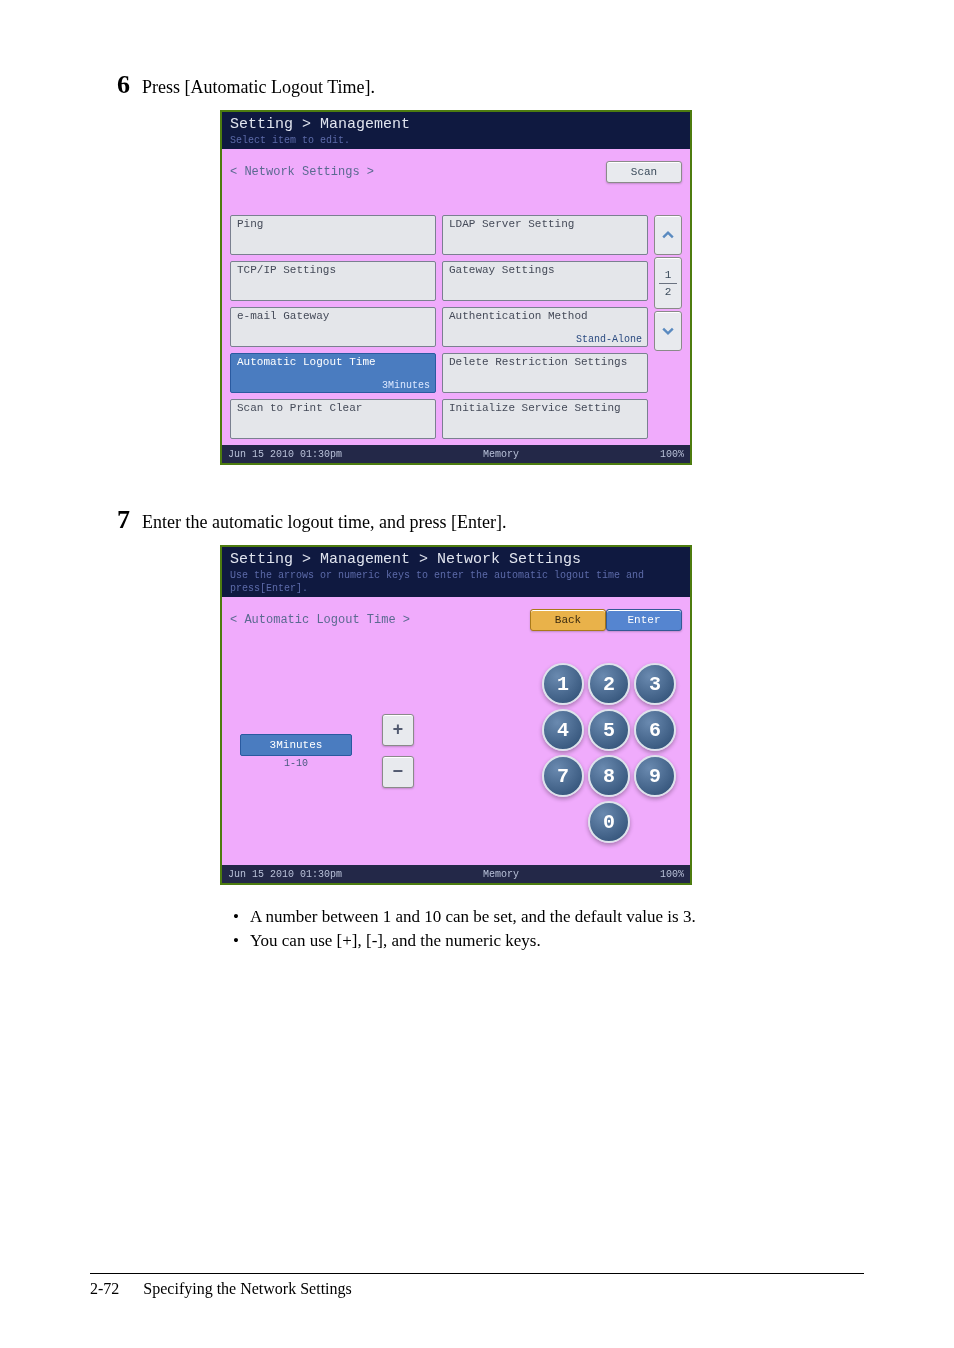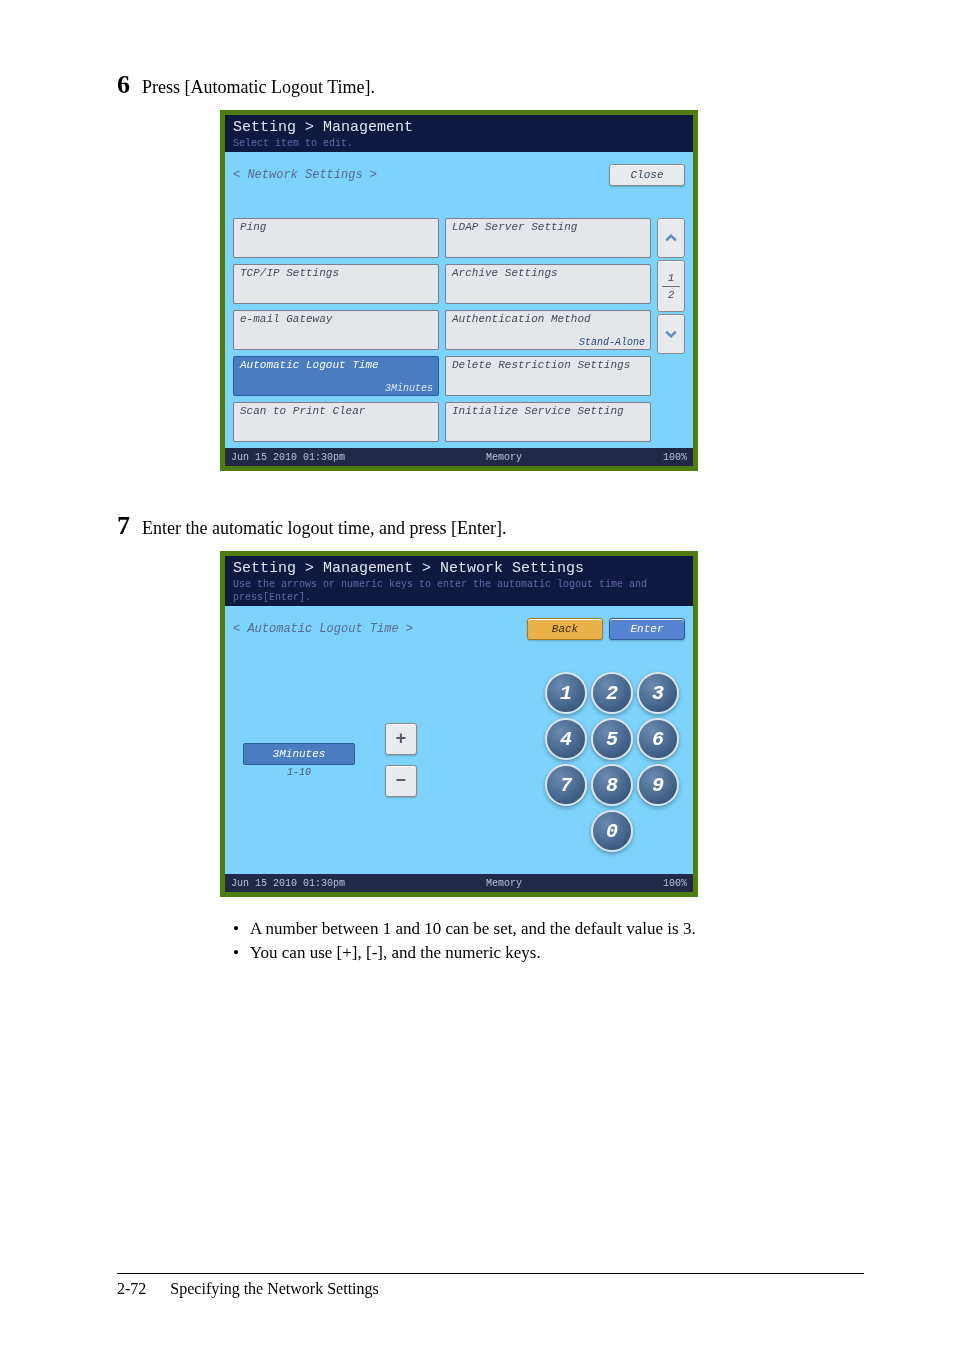--- a/index.html
+++ b/index.html
@@ -38,36 +38,35 @@
     font-size: 18px;
   }
 
   .shot {
     margin-left: 130px;
     width: 468px;
     background: #0f1940;
     color: #e0e4ee;
     font-family: "Consolas","Courier New",monospace;
     font-size: 12px;
-    border: 5px solid #4d7c0f;
+    border: 2px solid #4d7c0f;
     margin-bottom: 40px;
   }
   .shot-hdr {
     padding: 4px 8px 2px 8px;
     line-height: 1.25;
   }
   .shot-hdr .crumb-main { color: #e0e4ee; font-size: 15px; }
   .shot-hdr .crumb-sub { color: #5c6aa8; font-size: 10px; }
 
   .shot-body {
-    background: #7dd3fc;
+    background: #f0abfc;
     color: #3a4a5a;
     padding: 10px 8px 6px 8px;
     position: relative;
-    font-style: italic;
   }
   .topbar {
     display: flex;
     justify-content: space-between;
     align-items: center;
     margin-bottom: 30px;
     height: 26px;
   }
   .section-label {
     color: #5a6a90;
@@ -260,57 +259,56 @@
     left: 90px;
     right: 90px;
     bottom: 50px;
     border-top: 1px solid #000;
     padding-top: 6px;
     font-family: "Times New Roman", serif;
     font-size: 16px;
     display: flex;
     gap: 24px;
     align-items: baseline;
-    margin-left: 27px;
   }
 </style>
 </head>
 <body>
 
 <div class="page">
 
   <div class="step">
     <div class="step-num">6</div>
     <div class="step-text">Press [Automatic Logout Time].</div>
   </div>
 
   <div class="shot">
     <div class="shot-hdr">
       <div class="crumb-main">Setting &gt; Management</div>
       <div class="crumb-sub">Select item to edit.</div>
     </div>
     <div class="shot-body">
       <div class="topbar">
         <span class="section-label">&lt; Network Settings &gt;</span>
-        <span class="btn">Close</span>
+        <span class="btn">Scan</span>
       </div>
       <div class="grid">
         <div class="col">
           <div class="item"><span>Ping</span></div>
           <div class="item"><span>TCP/IP Settings</span></div>
           <div class="item"><span>e-mail Gateway</span></div>
           <div class="item selected">
             <span>Automatic Logout Time</span>
             <span class="sub">3Minutes</span>
           </div>
           <div class="item"><span>Scan to Print Clear</span></div>
         </div>
         <div class="col">
           <div class="item"><span>LDAP Server Setting</span></div>
-          <div class="item"><span>Archive Settings</span></div>
+          <div class="item"><span>Gateway Settings</span></div>
           <div class="item">
             <span>Authentication Method</span>
             <span class="sub">Stand-Alone</span>
           </div>
           <div class="item"><span>Delete Restriction Settings</span></div>
           <div class="item"><span>Initialize Service Setting</span></div>
         </div>
         <div class="scroll">
           <div class="arr">
             <svg viewBox="0 0 10 10">
@@ -343,21 +341,21 @@
   </div>
 
   <div class="shot">
     <div class="shot-hdr">
       <div class="crumb-main">Setting &gt; Management &gt; Network Settings</div>
       <div class="crumb-sub">Use the arrows or numeric keys to enter the automatic logout time and press[Enter].</div>
     </div>
     <div class="shot-body">
       <div class="topbar">
         <span class="section-label">&lt; Automatic Logout Time &gt;</span>
-        <span style="display:flex; gap:6px;">
+        <span style="display:flex; ">
           <span class="btn orange">Back</span>
           <span class="btn blue">Enter</span>
         </span>
       </div>
       <div class="editpane">
         <div class="editpane-left">
           <div class="valbox">
             <div class="cur">3Minutes</div>
             <div class="rng">1-10</div>
           </div>

